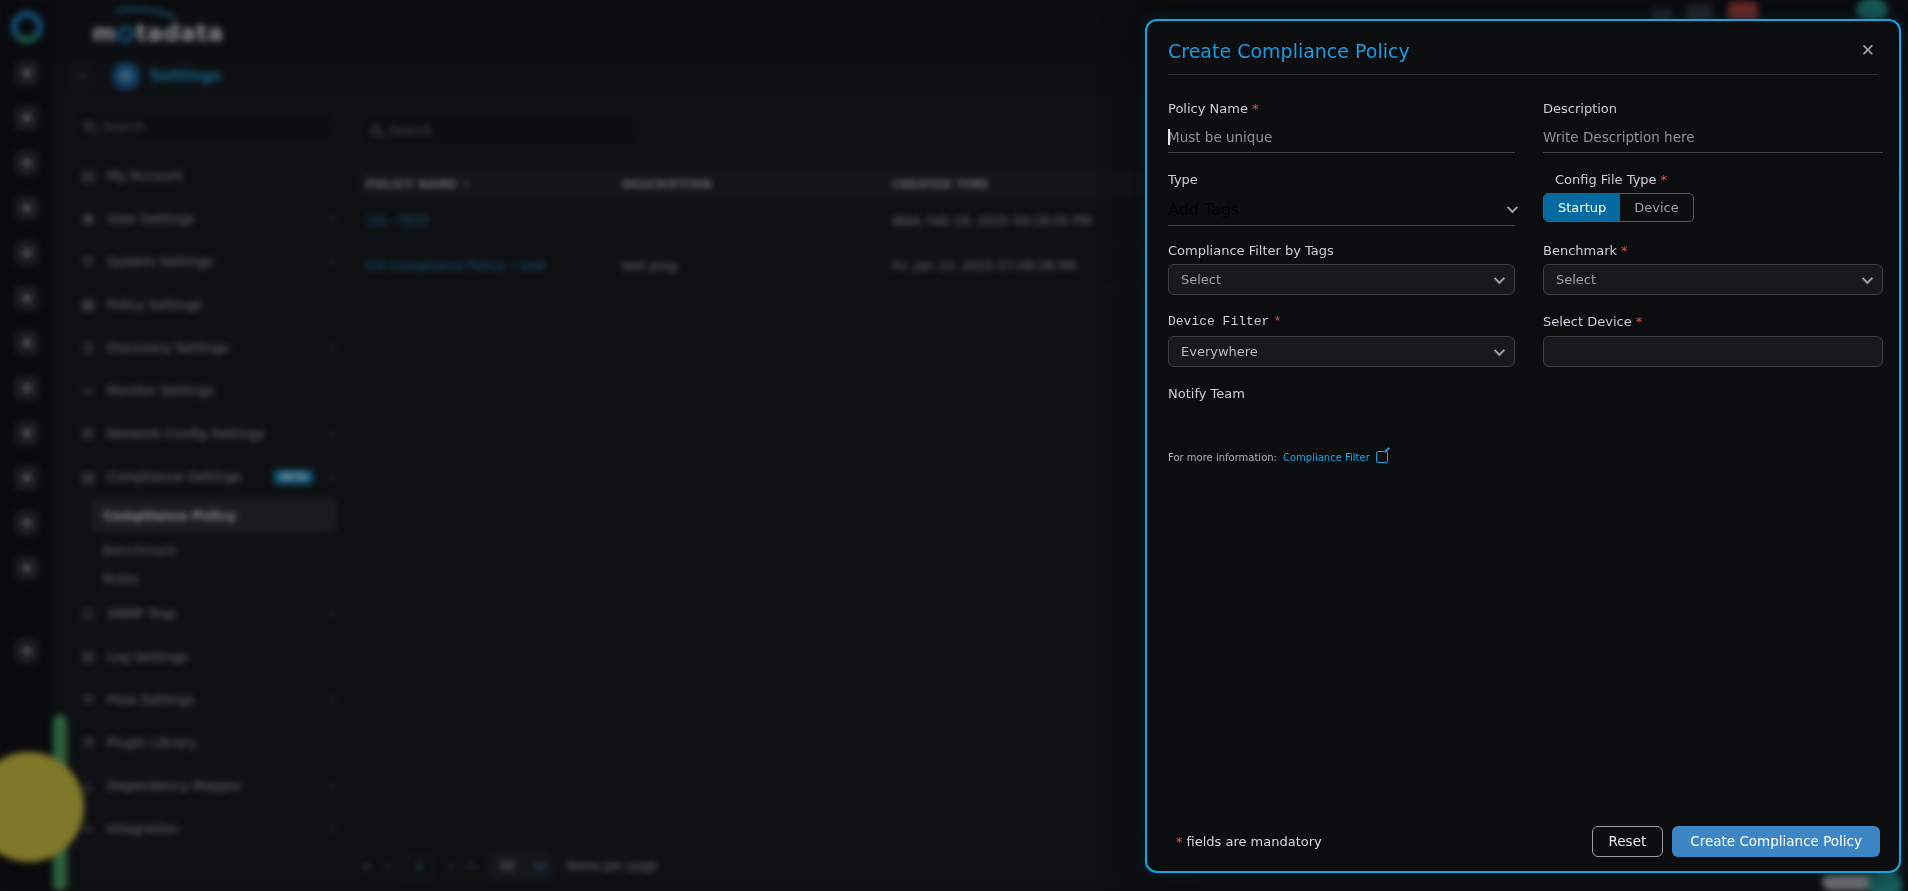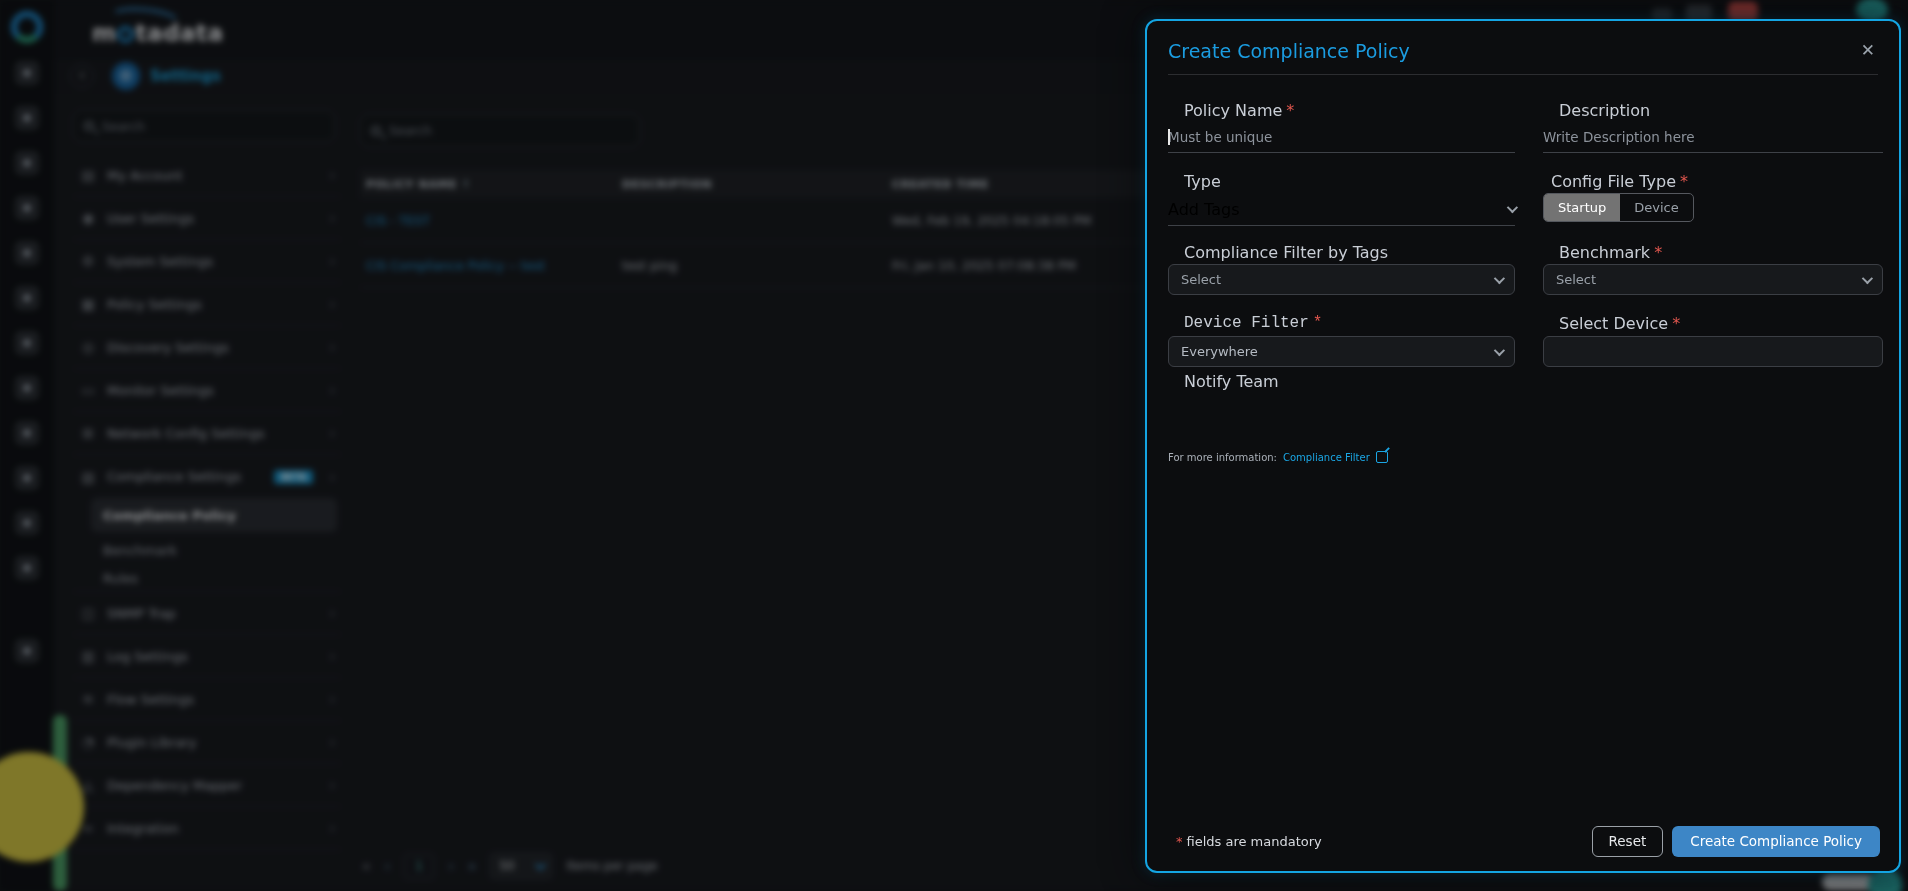--- a/index.html
+++ b/index.html
@@ -70,33 +70,33 @@
   
   .dim { position:absolute; inset:0; background:rgba(8,9,11,.42); }
 
   
   .modal { position:absolute; left:1145px; top:19px; width:756px; height:854px; background:#0c0d0f;
     border:2px solid #14a5e3; border-radius:12px; box-shadow:0 0 40px rgba(0,0,0,.7),0 0 14px rgba(20,165,227,.25); }
   .mtitle { position:absolute; left:21px; top:19px; color:#1b9ce0; font-size:19px; font-weight:500; }
   .mclose { position:absolute; right:24px; top:19px; color:#9aa2ab; font-size:17px; }
   .mdiv { position:absolute; left:21px; right:21px; top:53px; border-bottom:1px solid #2c2d30; }
 
-  .flabel { position:absolute; color:#c9ced6; font-size:16px;margin-left:16px; }
+  .flabel { position:absolute; color:#c9ced6; font-size:13px; }
   .req { color:#e0564e; margin-left:4px; }
   .uline { position:absolute; height:32px; border-bottom:1px solid #3e4147; display:flex; align-items:center; }
   .uline .ph2, input.fld::placeholder { color:#8d939c; font-size:13.5px; opacity:1; }
   input.fld { background:transparent; border:none; outline:none; width:100%; height:100%; color:#d4d8dd; font-size:13.5px; font-family:inherit; }
   .caret { position:absolute; left:0; top:8px; width:1.5px; height:16px; background:#e8e8e8; }
   .chev { width:8px; height:8px; border-right:2px solid #9aa1a9; border-bottom:2px solid #9aa1a9; transform:rotate(45deg) translateY(-2px); flex:0 0 auto; }
   .selbox { position:absolute; height:31px; background:#17191c; border:1px solid #3b3e44; border-radius:6px; display:flex; align-items:center; justify-content:space-between; padding:0 12px; }
   .selbox .val { color:#9aa1a9; font-size:13px; }
   .selline { position:absolute; height:33px; border-bottom:1px solid #3e4147; display:flex; align-items:center; justify-content:space-between; }
   .toggle { position:absolute; display:inline-flex; border:1px solid #55585e; border-radius:5px; overflow:hidden; height:29px; }
   .tseg { padding:0 14px; font-size:13px; display:flex; align-items:center; }
-  .tseg.on { background:#737373; color:#fff; }
+  .tseg.on { background:#0369a1; color:#fff; }
   .tseg.off { color:#9aa1a9; }
   .info { position:absolute; left:21px; top:430px; font-size:10px; color:#aab0b8; display:flex; align-items:center; gap:6px; }
   .info a { color:#1ba6e4; text-decoration:none; }
   .ext { width:12px; height:12px; border:1.5px solid #1ba6e4; border-radius:2px; position:relative; display:inline-block; }
   .ext:after { content:""; position:absolute; right:-3px; top:-3px; width:6px; height:2px; background:#1ba6e4; transform:rotate(-45deg); }
   .mfooter { position:absolute; left:29px; right:19px; bottom:14px; height:32px; display:flex; align-items:center; }
   .note { font-size:13px; color:#d7dadf; margin-right:auto; }
   .btn-reset { height:31px; padding:0 16px; border:1px solid #9ba1a8; border-radius:6px; background:transparent; color:#e8eaed; font-size:13.5px; font-family:inherit; margin-right:9px; }
   .btn-create { height:31px; padding:0 18px; border:none; border-radius:6px; background:#3d86c6; color:#fff; font-size:13.5px; font-family:inherit; }
 </style>
@@ -281,21 +281,21 @@
     <div class="flabel" style="left:396px;top:80px;">Description</div>
     <div class="uline" style="left:396px;top:100px;width:340px;">
       <input class="fld" readonly="" placeholder="Write Description here" style="">
     </div>
 
     <div class="flabel" style="left:21px;top:151px;">Type</div>
     <div class="selline" style="left:21px;top:172px;width:347px;">
       <span class="ph2">Add Tags</span>
       <span class="chev"></span>
     </div>
-    <div class="flabel" style="left:388px;top:151px;"><span>Config File Type</span><span class="req">*</span></div>
+    <div class="flabel" style="left:408px;top:151px;"><span>Config File Type</span><span class="req">*</span></div>
     <div class="toggle" style="left:396px;top:172px;">
       <span class="tseg on">Startup</span>
       <span class="tseg off">Device</span>
     </div>
 
     <div class="flabel" style="left:21px;top:222px;">Compliance Filter by Tags</div>
     <div class="selbox" style="left:21px;top:243px;width:347px;">
       <span class="val">Select</span>
       <span class="chev"></span>
     </div>
@@ -306,21 +306,21 @@
     </div>
 
     <div class="flabel" style="left:21px;top:293px;font-family:Liberation Mono, monospace;"><span>Device Filter</span><span class="req">*</span></div>
     <div class="selbox" style="left:21px;top:315px;width:347px;">
       <span class="val" style="color:#b5bbc3;">Everywhere</span>
       <span class="chev"></span>
     </div>
     <div class="flabel" style="left:396px;top:293px;"><span>Select Device</span><span class="req">*</span></div>
     <div class="selbox" style="left:396px;top:315px;width:340px;"></div>
 
-    <div class="flabel" style="left:21px;top:351px;">Notify Team</div>
+    <div class="flabel" style="left:21px;top:365px;">Notify Team</div>
 
     <div class="info">
       <span>For more information:</span>
       <a href="#">Compliance Filter</a>
       <span class="ext"></span>
     </div>
 
     <div class="mfooter">
       <span class="note"><span class="req" style="margin:0 4px 0 0;">*</span><span>fields are mandatory</span></span>
       <button class="btn-reset">Reset</button>

